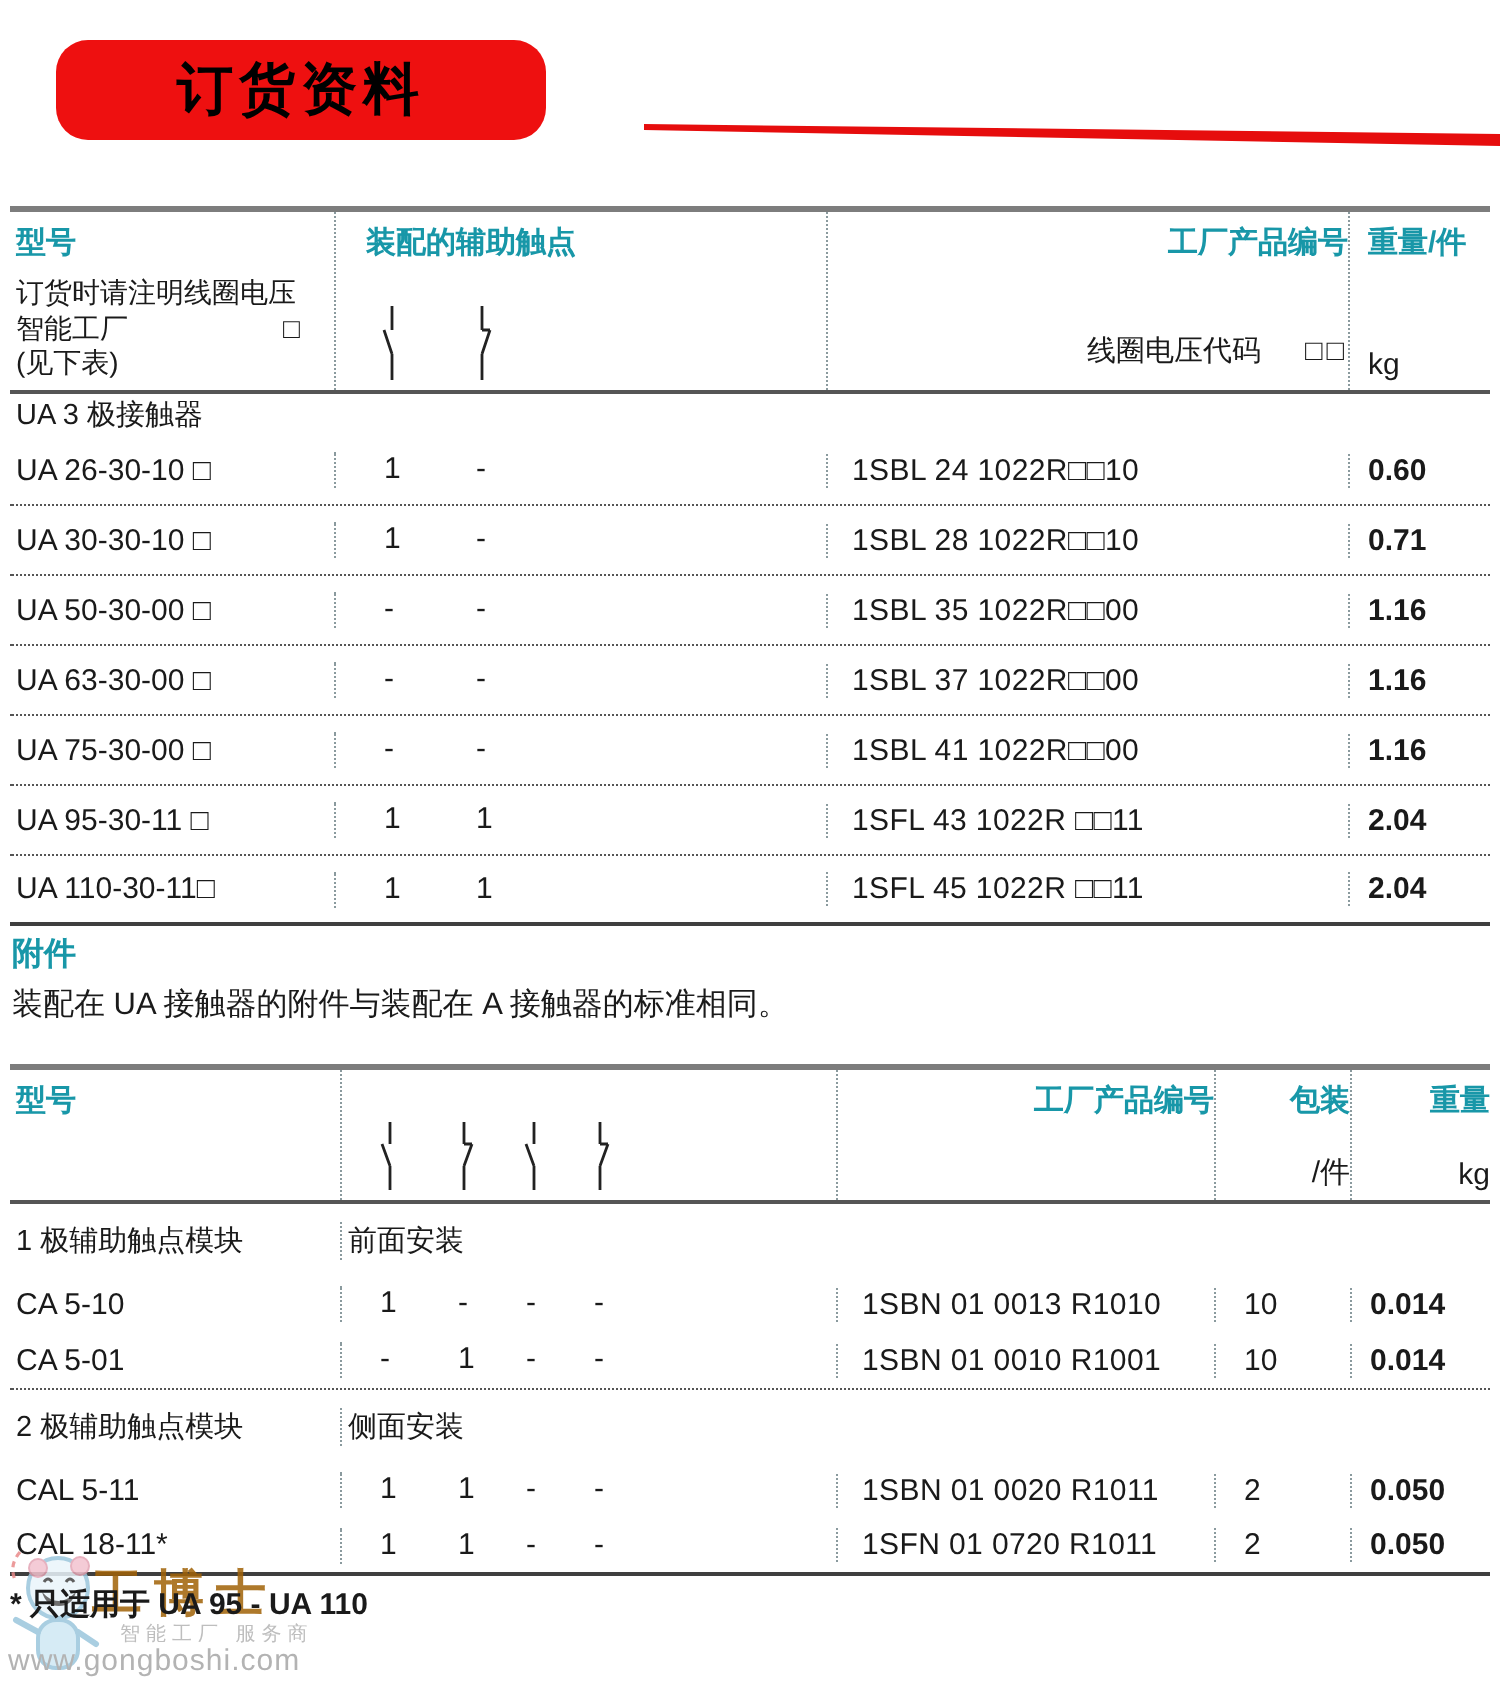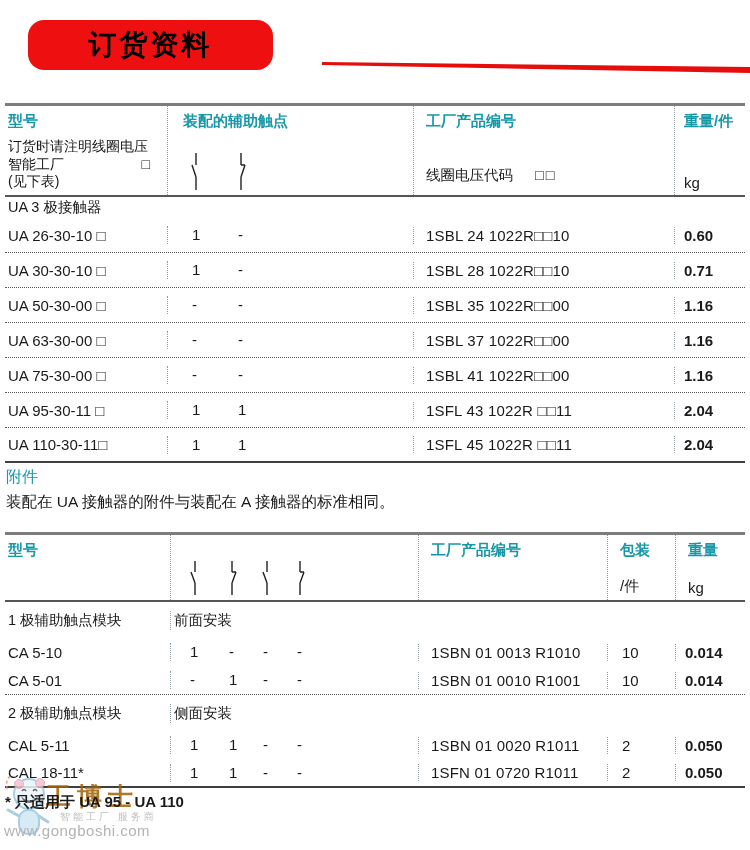--- a/index.html
+++ b/index.html
@@ -19,21 +19,21 @@
   .tbl { position:absolute; left:5px; width:740px; }
   .t1-row { display:grid; grid-template-columns:162px 246px 261px 71px; }
   .t2-row { display:grid; grid-template-columns:165px 248px 189px 68px 70px; }
   .c { position:relative; }
   .c + .c { border-left:1px dotted #8a9a9e; }
   .thead { border-top:3px solid #7d7d7d; border-bottom:2px solid #555; }
   .t1 .thead { height:94px; }
   .t2 .thead { height:70px; }
   .hcell { display:flex; flex-direction:column; padding:6px 0 4px 0; }
   .htitle { color:#1897a8; font-weight:bold; font-size:15px; }
-  .pl3 { padding-left:3px; } .pl12 { padding-left:12px; } .pl15 { padding-left:15px; } .pl9 { padding-left:9px; }
+  .pl3 { padding-left:3px; } .pl12 { padding-left:12px;text-align:right; } .pl15 { padding-left:15px; } .pl9 { padding-left:9px; }
   .subtext { font-size:14px; line-height:1.25; margin-top:7px; }
   .sqline { display:flex; width:142px; justify-content:space-between; }
   .unit { margin-top:auto; font-size:15px; }
   .coilline { margin-top:auto; font-size:14.5px; padding-bottom:6px; }
   .coilline .sq { margin-left:22px; letter-spacing:2px; }
   .symrow { position:relative; margin-top:auto; height:37px; }
   .sym { position:absolute; bottom:1px; }
   
   .sect-row { height:21px; align-items:center; }
   .sect-label { font-size:14.5px; font-weight:400; padding-left:3px; align-self:center; }
@@ -43,21 +43,21 @@
   .dotted-b { border-bottom:1px dotted #555; }
   .cellv { font-size:15px; align-self:center; }
   .model { padding-left:3px; }
   .order { padding-left:12px; letter-spacing:.2px; }
   .weight { padding-left:9px; font-weight:600; }
   .pack { padding-left:14px; }
   .contact-vals { position:relative; align-self:center; height:18px; }
   .cv { position:absolute; top:0; font-size:15px; }
   .bot-line { border-bottom:2px solid #3f3f3f; }
   
-  .acc-head { position:absolute; left:6px; top:467px; color:#1897a8; font-weight:normal; font-size:16px; }
+  .acc-head { position:absolute; left:6px; top:467px; color:#1897a8; font-weight:bold; font-size:16px; }
   .acc-desc { position:absolute; left:6px; top:492px; font-size:15.5px; }
   
   .footnote { position:absolute; left:5px; top:793px; font-size:15px; font-weight:bold; z-index:3; }
   
   .wm { position:absolute; left:2px; top:772px; width:190px; height:75px; z-index:1; opacity:.85; }
   .wm-brand { position:absolute; left:44px; top:8px; font-size:25px; font-weight:bold; color:#a16207; letter-spacing:6px; }
   .wm-tag { position:absolute; left:58px; top:38px; font-size:10px; color:#b3b3b3; letter-spacing:3px; }
   .wm-url { position:absolute; left:2px; top:50px; font-size:15px; color:#a6a6a6; letter-spacing:.5px; }
   .wm-mascot { position:absolute; left:0; top:2px; }
 </style>

